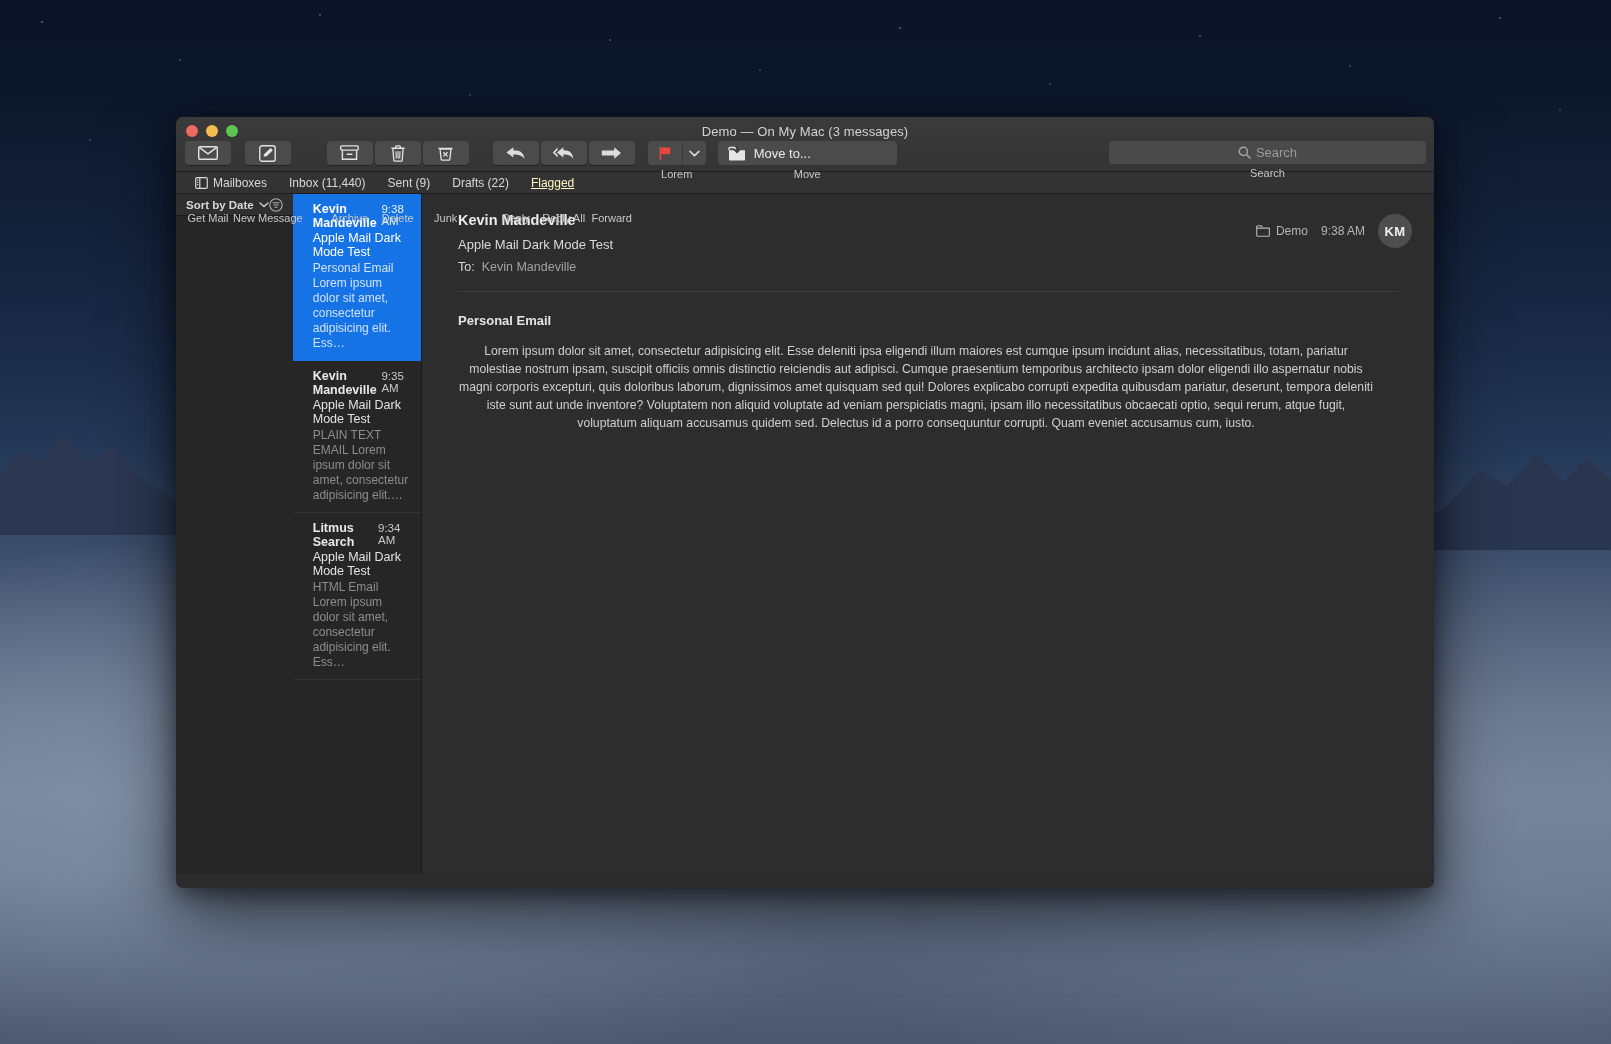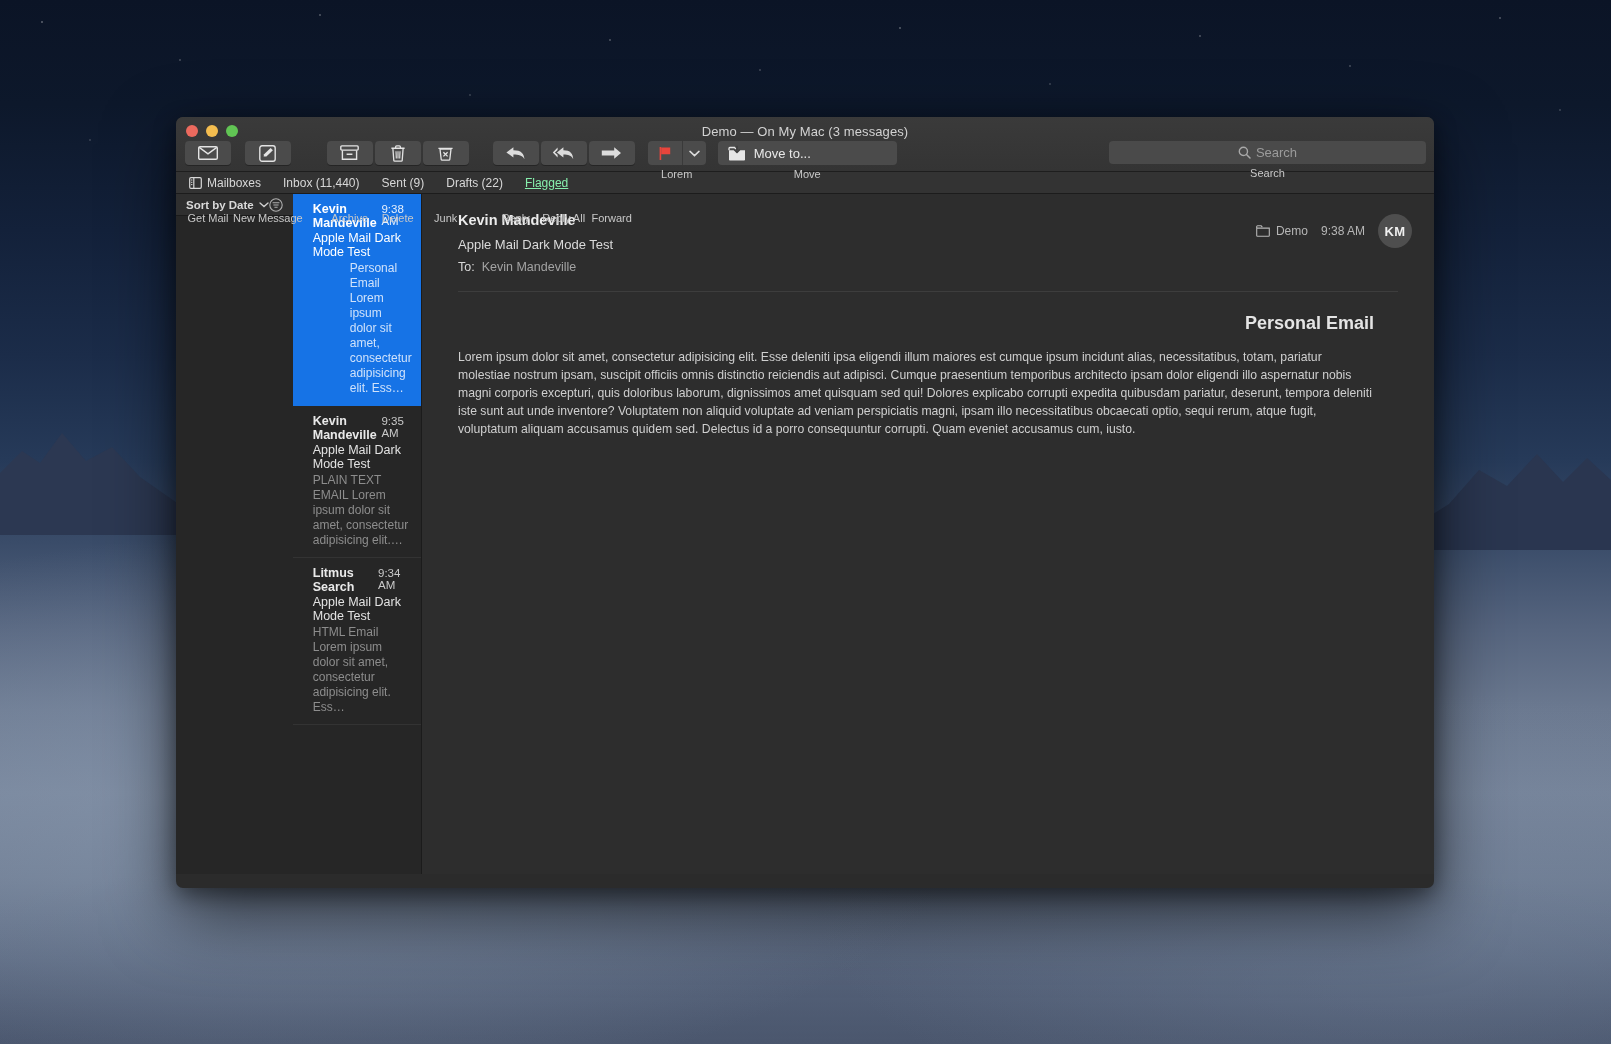--- a/index.html
+++ b/index.html
@@ -153,30 +153,30 @@
     display: flex; align-items: center; justify-content: center; gap: 5px;
   }
   #search-placeholder { font-size: 13px; color: #9b9b9b; }
 
   
   #favorites-bar {
     height: 22px;
     background: #333333;
     border-bottom: 1px solid #1c1c1c;
     display: flex; align-items: center;
-    padding-left: 2px;
+    padding-left: 8px;
     gap: 0;
   }
   .fav-item {
     font-size: 12px; color: #d8d8d8;
     padding: 0 11px;
     display: flex; align-items: center; gap: 5px;
     white-space: nowrap;
   }
-  .fav-item.dim { color: #86efac; text-decoration: underline; }
+  .fav-item.dim { color: #fef9c3; text-decoration: underline; }
 
   
   #content { display: flex; height: 680px; }
 
   
   #list-col {
     width: 246px;
     background: #262626;
     border-right: 1px solid #1b1b1b;
     display: flex; flex-direction: row;
@@ -206,21 +206,21 @@
   .msg-top { display: flex; justify-content: space-between; align-items: baseline; }
   .msg-sender { font-size: 12.5px; font-weight: bold; color: #e9e9e9; }
   .msg-time   { font-size: 11.5px; color: #c9c9c9; }
   .msg-subject { font-size: 12.5px; color: #e2e2e2; margin-top: 1px; }
   .msg-snippet {
     font-size: 12px; color: #8d8d8d; margin-top: 2px; line-height: 1.25;
   }
   .msg-row.selected .msg-sender,
   .msg-row.selected .msg-subject { color: #ffffff; }
   .msg-row.selected .msg-time { color: #e6f0fd; }
-  .msg-row.selected .msg-snippet { color: #cfe2fb; margin-left: 37px; }
+  .msg-row.selected .msg-snippet { color: #cfe2fb; }
 
   
   #reading-pane {
     flex: 1;
     background: #2d2d2d;
     padding: 18px 22px 0 36px;
     overflow: hidden;
   }
   #msg-header { display: flex; align-items: flex-start; }
   #hdr-left { flex: 1; }
@@ -240,25 +240,25 @@
     font-size: 13px; font-weight: bold; color: #f0f0f0;
     letter-spacing: 0.3px;
   }
 
   #hdr-divider {
     height: 1px; background: #3d3d3d;
     margin: 17px 0 0 0; margin-right: 14px;
   }
 
   #msg-body { padding-top: 21px; padding-right: 38px; }
-  #body-heading { font-size: 18px; font-weight: bold; color: #e4e4e4; text-align: right; }
+  #body-heading { font-size: 13px; font-weight: bold; color: #e4e4e4; }
   #body-text {
     margin-top: 14px;
     font-size: 12.2px; line-height: 1.48; color: #cfcfcf;
-    text-align: left;
+    text-align: center;
   }
 
   svg { display: block; }
 </style>
 </head>
 <body>
 
 <div id="desktop">
   <div id="stars"></div>
 

